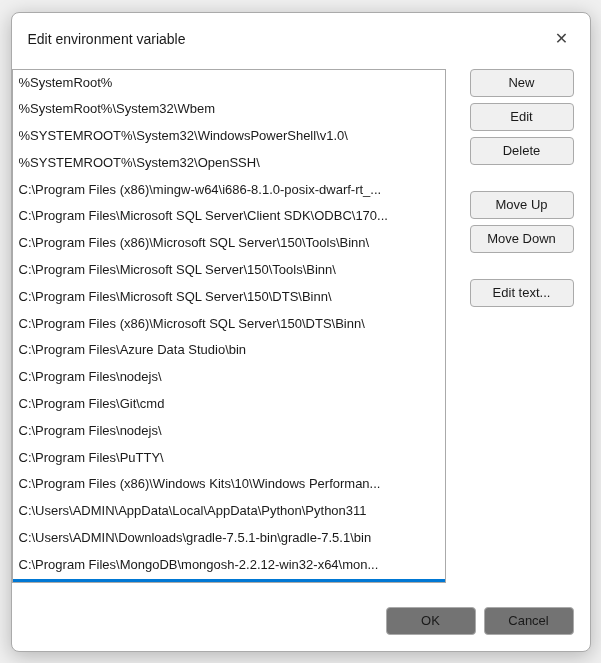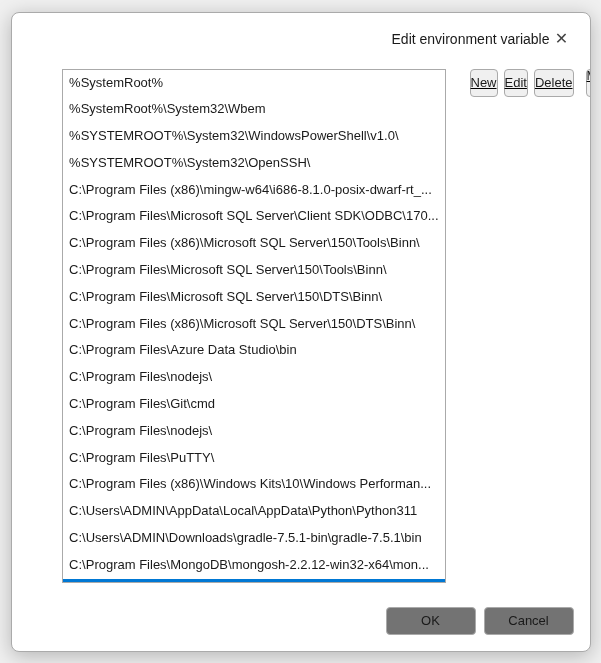--- a/index.html
+++ b/index.html
@@ -23,21 +23,20 @@
     .dialog {
       background: #ffffff;
       border: 1px solid #aaaaaa;
       border-radius: 8px;
       width: 580px;
       height: 640px;
       display: flex;
       flex-direction: column;
       box-shadow: 0 4px 20px rgba(0,0,0,0.25);
       position: relative;
-      align-items: flex-end;
     }
 
     .title-bar {
       display: flex;
       justify-content: space-between;
       align-items: center;
       padding: 14px 16px 10px 16px;
       border-bottom: none;
     }
 
@@ -58,21 +57,21 @@
       color: #444;
       font-size: 16px;
       background: none;
       border: none;
       line-height: 1;
     }
 
     .dialog-content {
       display: flex;
       flex: 1;
-      padding: 8px 16px 16px 16px;
+      padding: 8px 16px 16px 0;
       gap: 24px;
       overflow: hidden;
     }
 
     .list-container {
       flex: 1;
       border: 1px solid #aaaaaa;
       background: #ffffff;
       overflow-y: auto;
       overflow-x: hidden;
@@ -88,25 +87,24 @@
       line-height: 1.6;
     }
 
     .list-item.selected {
       background: #0078d4;
       color: #ffffff;
     }
 
     .buttons-panel {
       display: flex;
-      flex-direction: row;
+      flex-direction: column;
       gap: 6px;
       width: 104px;
       padding-top: 0;
-      text-decoration: underline;
     }
 
     .btn {
       width: 104px;
       height: 28px;
       background: #f0f0f0;
       border: 1px solid #aaaaaa;
       border-radius: 4px;
       cursor: pointer;
       font-size: 13px;

